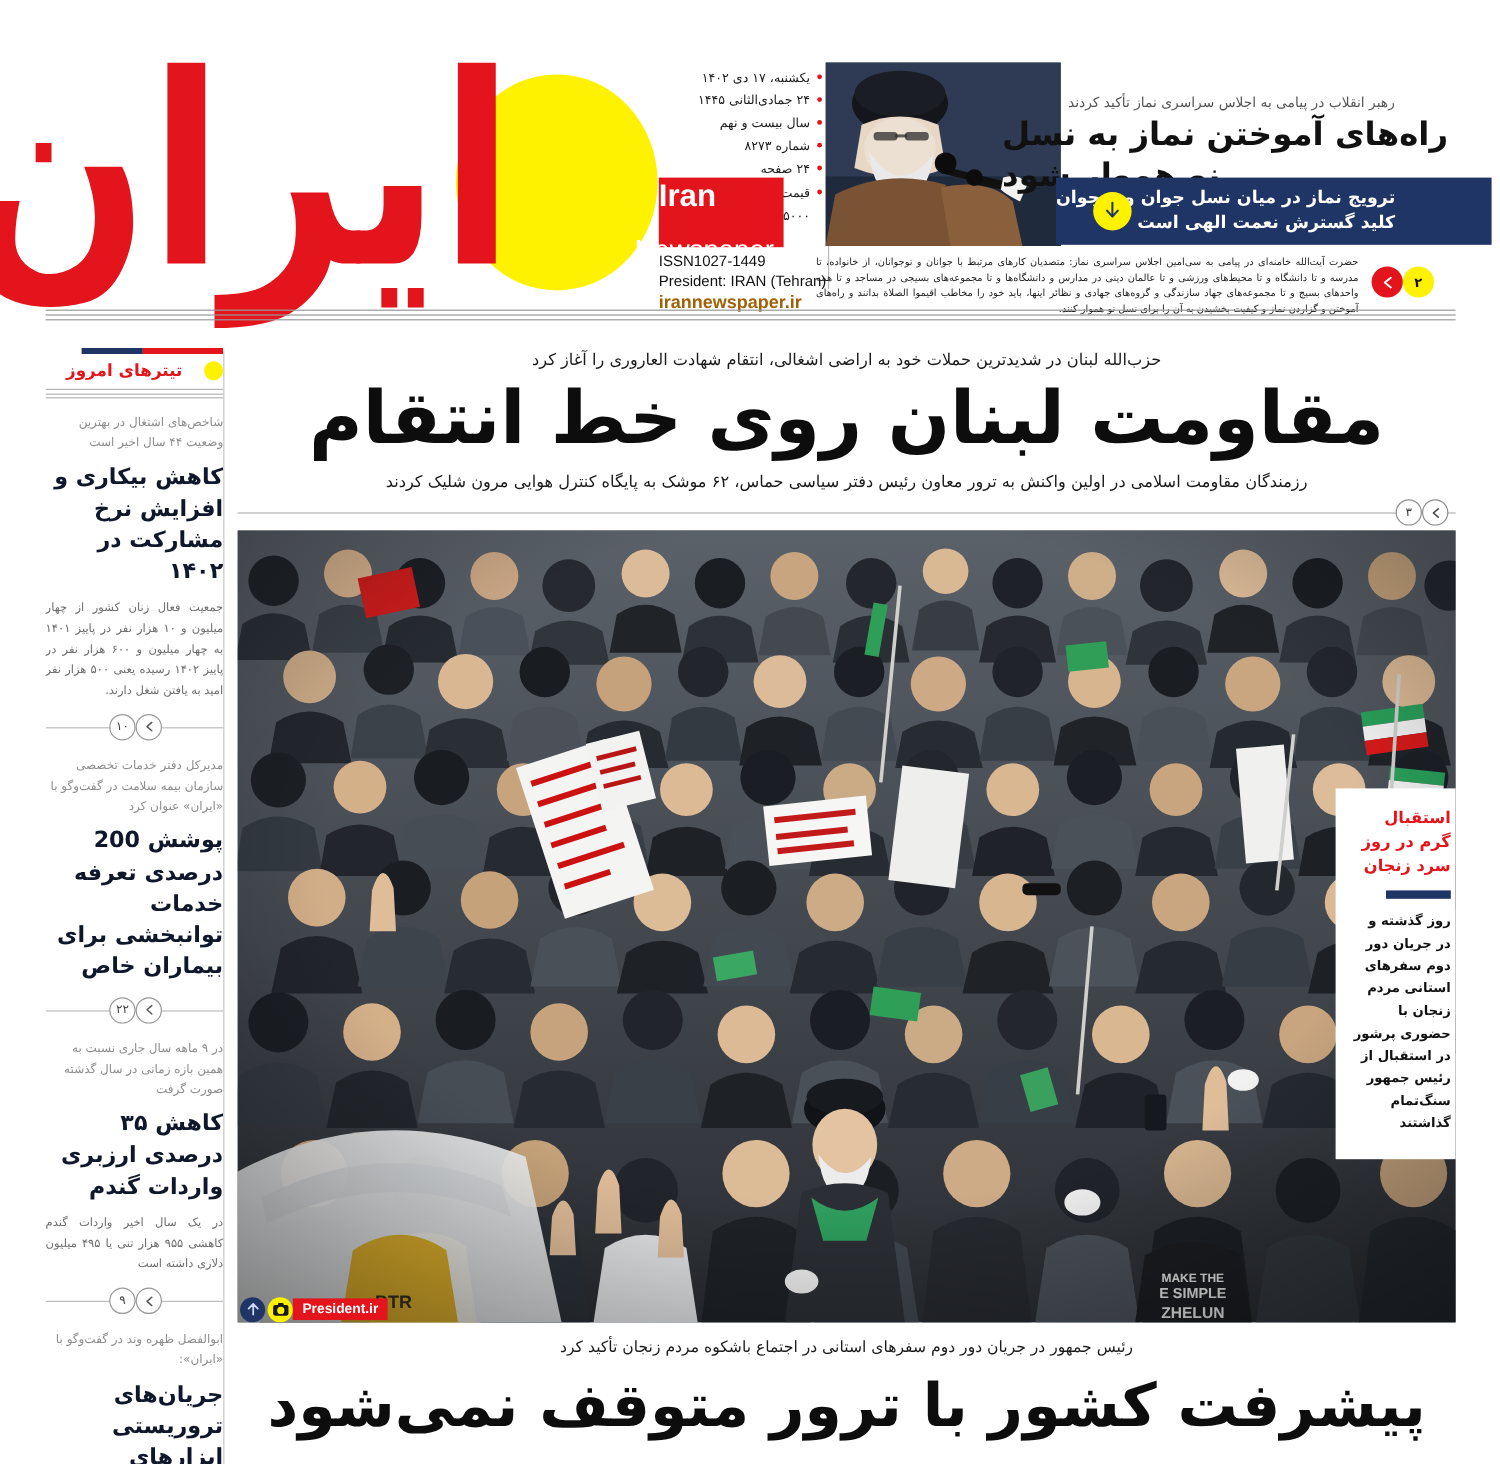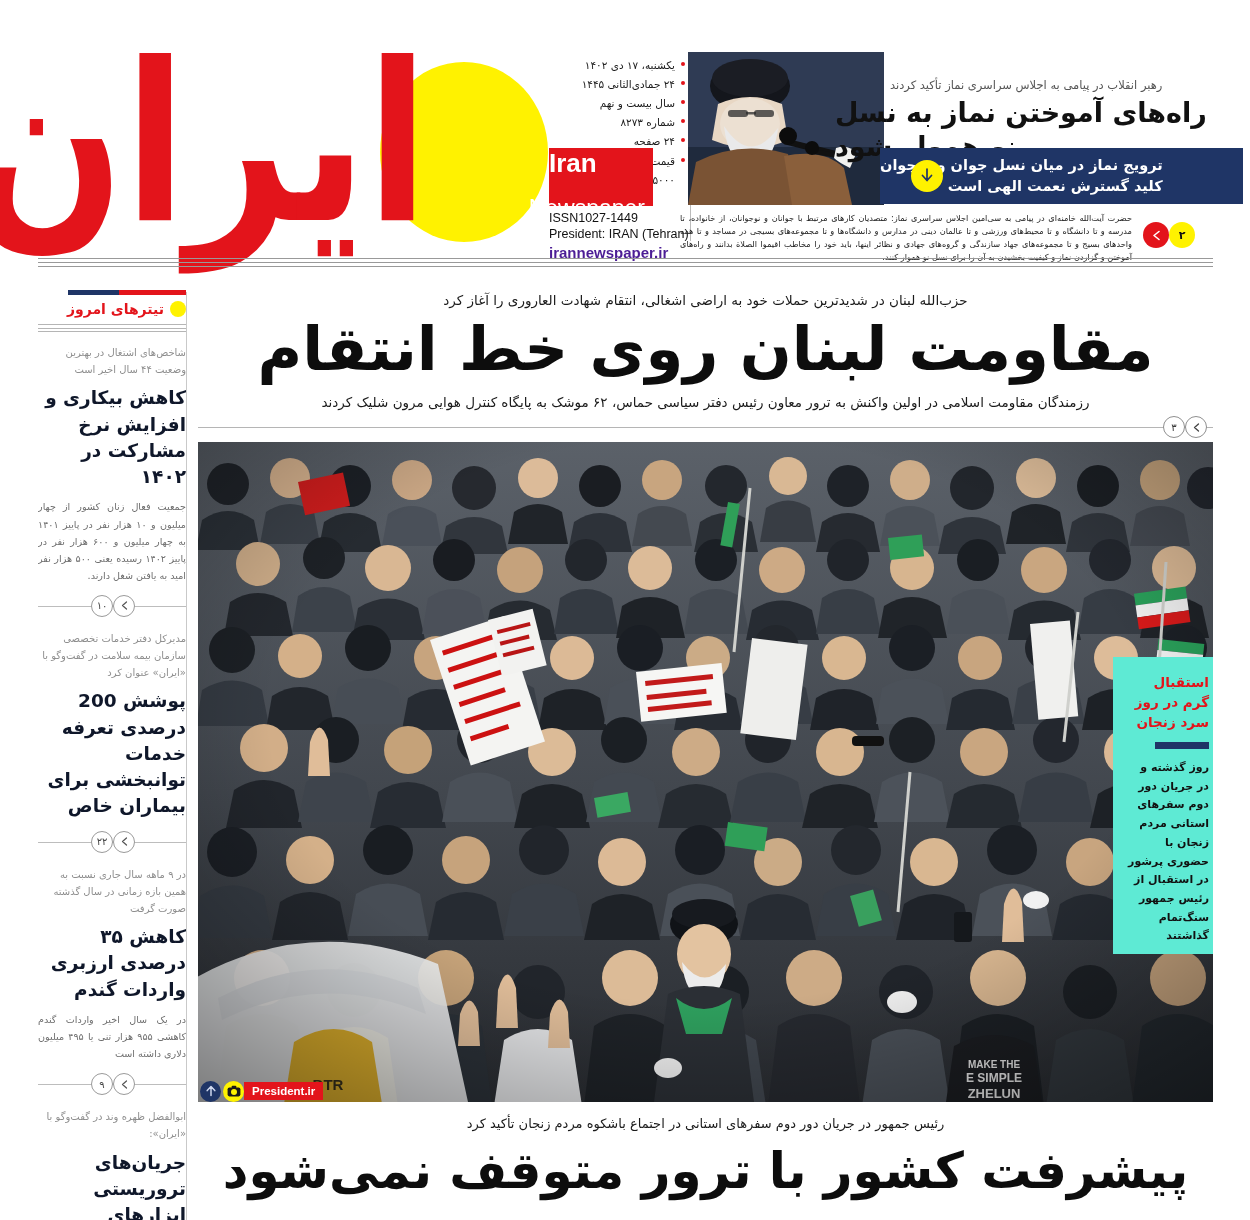--- a/index.html
+++ b/index.html
@@ -50,21 +50,21 @@
   }
   .brandbox .b1 { font-size: 26px; font-weight: bold; line-height: .96; font-family:"Liberation Sans",sans-serif; }
   .brandbox .b2 { font-size: 23px; font-weight: normal; line-height: 1; font-family:"Liberation Sans",sans-serif;margin-top:21px; }
 
   .issn {
     position: absolute; left: 549px; top: 210px; width: 150px;
     text-align: left; direction: ltr;
     font-family: "Liberation Sans", sans-serif;
     font-size: 12.5px; color: #111; line-height: 1.28;
   }
-  .issn .site { color: #4c1d95; font-weight: bold; font-size: 15px; margin-top: 1px; }
+  .issn .site { color: #a16207; font-weight: bold; font-size: 15px; margin-top: 1px; }
 
   .vrule { position: absolute; left: 690px; top: 56px; width: 1px; height: 185px; background: #bbb; }
 
   
   .leader-photo {
     position: absolute; left: 688px; top: 52px; width: 196px; height: 153px;
     overflow: hidden; background: #2d3a52;
   }
   .leader-photo svg { display:block; }
 
@@ -109,21 +109,21 @@
 
   
   .sidebar {
     position: absolute; left: 38px; top: 290px; width: 148px; height: 930px;
     overflow: hidden;
   }
   .sb-topbar { display: flex; height: 5px; width: 118px; margin: 0 0 0 auto; }
   .sb-topbar .red { flex: 1.3; background: #e3141b; }
   .sb-topbar .blue { flex: 1; background: #1f3566; }
 
-  .sb-head { display: flex; align-items: flex-start; justify-content: flex-start; gap: 6px; margin-top: 6px; }
+  .sb-head { display: flex; align-items: flex-start; justify-content: flex-start; gap: 18px; margin-top: 6px; }
   .sb-head .dot { width: 16px; height: 16px; border-radius: 50%; background: #fff200; }
   .sb-head .t { font-size: 14px; font-weight: bold; color: #e3141b; }
 
   .sb-rules { margin-top: 7px; }
   .sb-rules .r { height: 1px; background: #b5b5b5; margin-bottom: 2.5px; }
 
   .sb-item { margin-top: 12px; }
   .sb-kicker { font-size: 10px; color: #8e8e8e; line-height: 1.72; text-align: right; }
   .sb-title { font-size: 18.5px; font-weight: bold; color: #0f172a; line-height: 1.42; text-align: right; margin-top: 7px; }
   .sb-body { font-size: 9.6px; color: #6d6d6d; line-height: 1.78; text-align: justify; margin-top: 8px; }
@@ -170,21 +170,21 @@
   .credit .lbl {
     background: #e3141b; color: #fff; font-family:"Liberation Sans",sans-serif;
     font-size: 11.5px; font-weight: bold; padding: 3px 8px; direction: ltr;
   }
   .credit .ic { width: 21px; height: 21px; border-radius: 50%; display:flex; align-items:center; justify-content:center; margin-left: 2px; }
   .credit .ic.cam { background: #fff200; }
   .credit .ic.up { background: #1f3566; }
 
   .yellowbox {
     position: absolute; right: -6px; top: 215px; width: 106px;
-    background: #5eead4; padding: 16px 10px 8px 14px; text-align: right;
+    background: #ffffff; padding: 16px 10px 20px 14px; text-align: right;
   }
   .yellowbox .yt { font-size: 13.5px; font-weight: bold; color: #e3141b; line-height: 1.45; }
   .yellowbox .bar { width: 54px; height: 7px; background: #1f3566; margin: 10px 0 10px auto; }
   .yellowbox .yb { font-size: 11px; font-weight: bold; color: #111; line-height: 1.7; }
 
   .bot-kicker { text-align: center; font-size: 13px; color: #1a1a1a; margin-top: 14px; }
   .bot-title {
     text-align: center; font-size: 50px; font-weight: bold; color: #0d0d0d;
     line-height: 1.2; letter-spacing: -1px; margin-top: 10px;
   }

